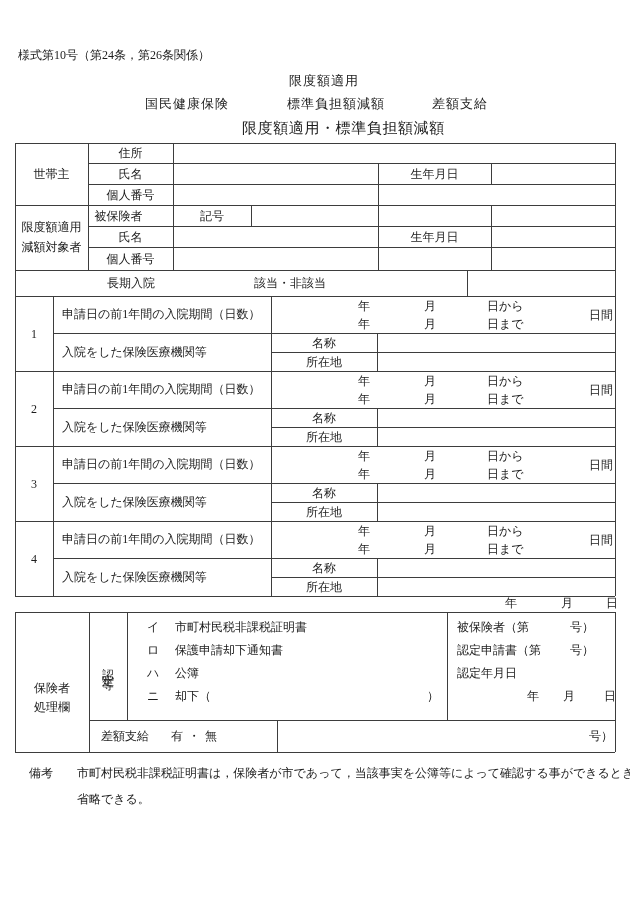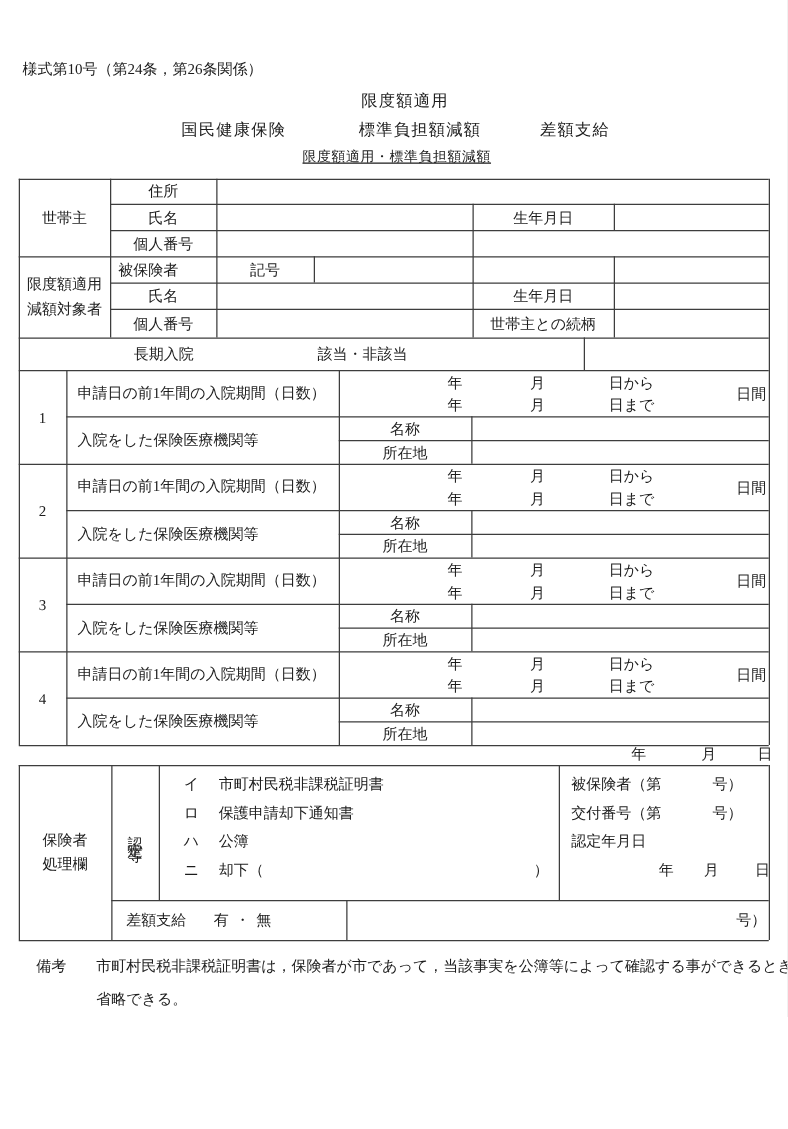--- a/index.html
+++ b/index.html
@@ -8,21 +8,21 @@
     font-family:"Liberation Serif","DejaVu Serif",serif;
     color:#1c1c1c;font-size:12px;overflow:hidden;margin:0 auto;
   }
   .t{position:absolute;white-space:nowrap;line-height:1;}
   .c{position:absolute;display:flex;align-items:center;justify-content:center;text-align:center;line-height:1;white-space:nowrap;}
   .col2{flex-direction:column;}
   .col2 span{display:block;line-height:1.6;}
   .hl{position:absolute;height:1px;background:#3d3d3d;}
   .vl{position:absolute;width:1px;background:#3d3d3d;}
   .ttl{font-size:13px;letter-spacing:1px;}
-  .sub{font-size:11px;letter-spacing:.6px;text-decoration:underline;}
+  .sub{font-size:15px;letter-spacing:.6px;}
   .vtext{writing-mode:vertical-rl;text-orientation:upright;letter-spacing:5px;line-height:1;}
 </style>
 </head>
 <body>
 
 <div class="page">
 
   <span class="t" style="left:18px;top:49px">様式第10号（第24条，第26条関係）</span>
   <span class="t ttl" style="left:289px;top:74px">限度額適用</span>
   <span class="t ttl" style="left:145px;top:97px">国民健康保険</span>
@@ -74,21 +74,20 @@
 
   <div class="c col2" style="left:15px;top:205px;width:73px;height:65px">
     <span>限度額適用</span>
     <span>減額対象者</span>
   </div>
   <div class="c" style="left:76px;top:205px;width:85px;height:21px">被保険者</div>
   <div class="c" style="left:173px;top:205px;width:78px;height:21px">記号</div>
   <div class="c" style="left:88px;top:226px;width:85px;height:21px">氏名</div>
   <div class="c" style="left:378px;top:226px;width:113px;height:21px">生年月日</div>
   <div class="c" style="left:88px;top:247px;width:85px;height:23px">個人番号</div>
-  <div class="c" style="left:378px;top:247px;width:113px;height:23px">世帯主との続柄</div>
 
   <span class="t" style="left:107px;top:277px">長期入院</span>
   <span class="t" style="left:254px;top:277px">該当・非該当</span>
 
   <div class="c" style="left:15px;top:296px;width:38px;height:75px">1</div>
   <span class="t" style="left:62px;top:308px">申請日の前1年間の入院期間（日数）</span>
   <span class="t" style="left:358px;top:300px">年</span>
   <span class="t" style="left:424px;top:300px">月</span>
   <span class="t" style="left:487px;top:300px">日から</span>
   <span class="t" style="left:358px;top:318px">年</span>
@@ -145,41 +144,41 @@
   <i class="hl" style="top:612px;left:15px;width:600px"></i>
   <i class="hl" style="top:720px;left:89px;width:526px"></i>
   <i class="hl" style="top:752px;left:15px;width:600px"></i>
   <i class="vl" style="left:15px;top:612px;height:140px"></i>
   <i class="vl" style="left:615px;top:612px;height:140px"></i>
   <i class="vl" style="left:89px;top:612px;height:140px"></i>
   <i class="vl" style="left:127px;top:612px;height:108px"></i>
   <i class="vl" style="left:447px;top:612px;height:108px"></i>
   <i class="vl" style="left:277px;top:720px;height:32px"></i>
 
-  <div class="c col2" style="left:15px;top:612px;width:74px;height:140px">
+  <div class="c col2" style="left:15px;top:628px;width:74px;height:140px">
     <span>保険者</span>
     <span>処理欄</span>
   </div>
   <div class="c" style="left:89px;top:612px;width:38px;height:108px">
     <span class="vtext">認定等</span>
   </div>
 
   <span class="t" style="left:147px;top:621px">イ</span>
   <span class="t" style="left:175px;top:621px">市町村民税非課税証明書</span>
   <span class="t" style="left:147px;top:644px">ロ</span>
   <span class="t" style="left:175px;top:644px">保護申請却下通知書</span>
   <span class="t" style="left:147px;top:667px">ハ</span>
   <span class="t" style="left:175px;top:667px">公簿</span>
   <span class="t" style="left:147px;top:690px">ニ</span>
   <span class="t" style="left:175px;top:690px">却下（</span>
   <span class="t" style="left:427px;top:690px">）</span>
 
   <span class="t" style="left:457px;top:621px">被保険者（第</span>
   <span class="t" style="left:570px;top:621px">号）</span>
-  <span class="t" style="left:457px;top:644px">交付番号（第</span>
+  <span class="t" style="left:457px;top:644px">認定申請書（第</span>
   <span class="t" style="left:570px;top:644px">号）</span>
   <span class="t" style="left:457px;top:667px">認定年月日</span>
   <span class="t" style="left:527px;top:690px">年</span>
   <span class="t" style="left:563px;top:690px">月</span>
   <span class="t" style="left:604px;top:690px">日</span>
 
   <span class="t" style="left:101px;top:730px">差額支給</span>
   <span class="t" style="left:171px;top:730px">有</span>
   <span class="t" style="left:188px;top:730px">・</span>
   <span class="t" style="left:205px;top:730px">無</span>

